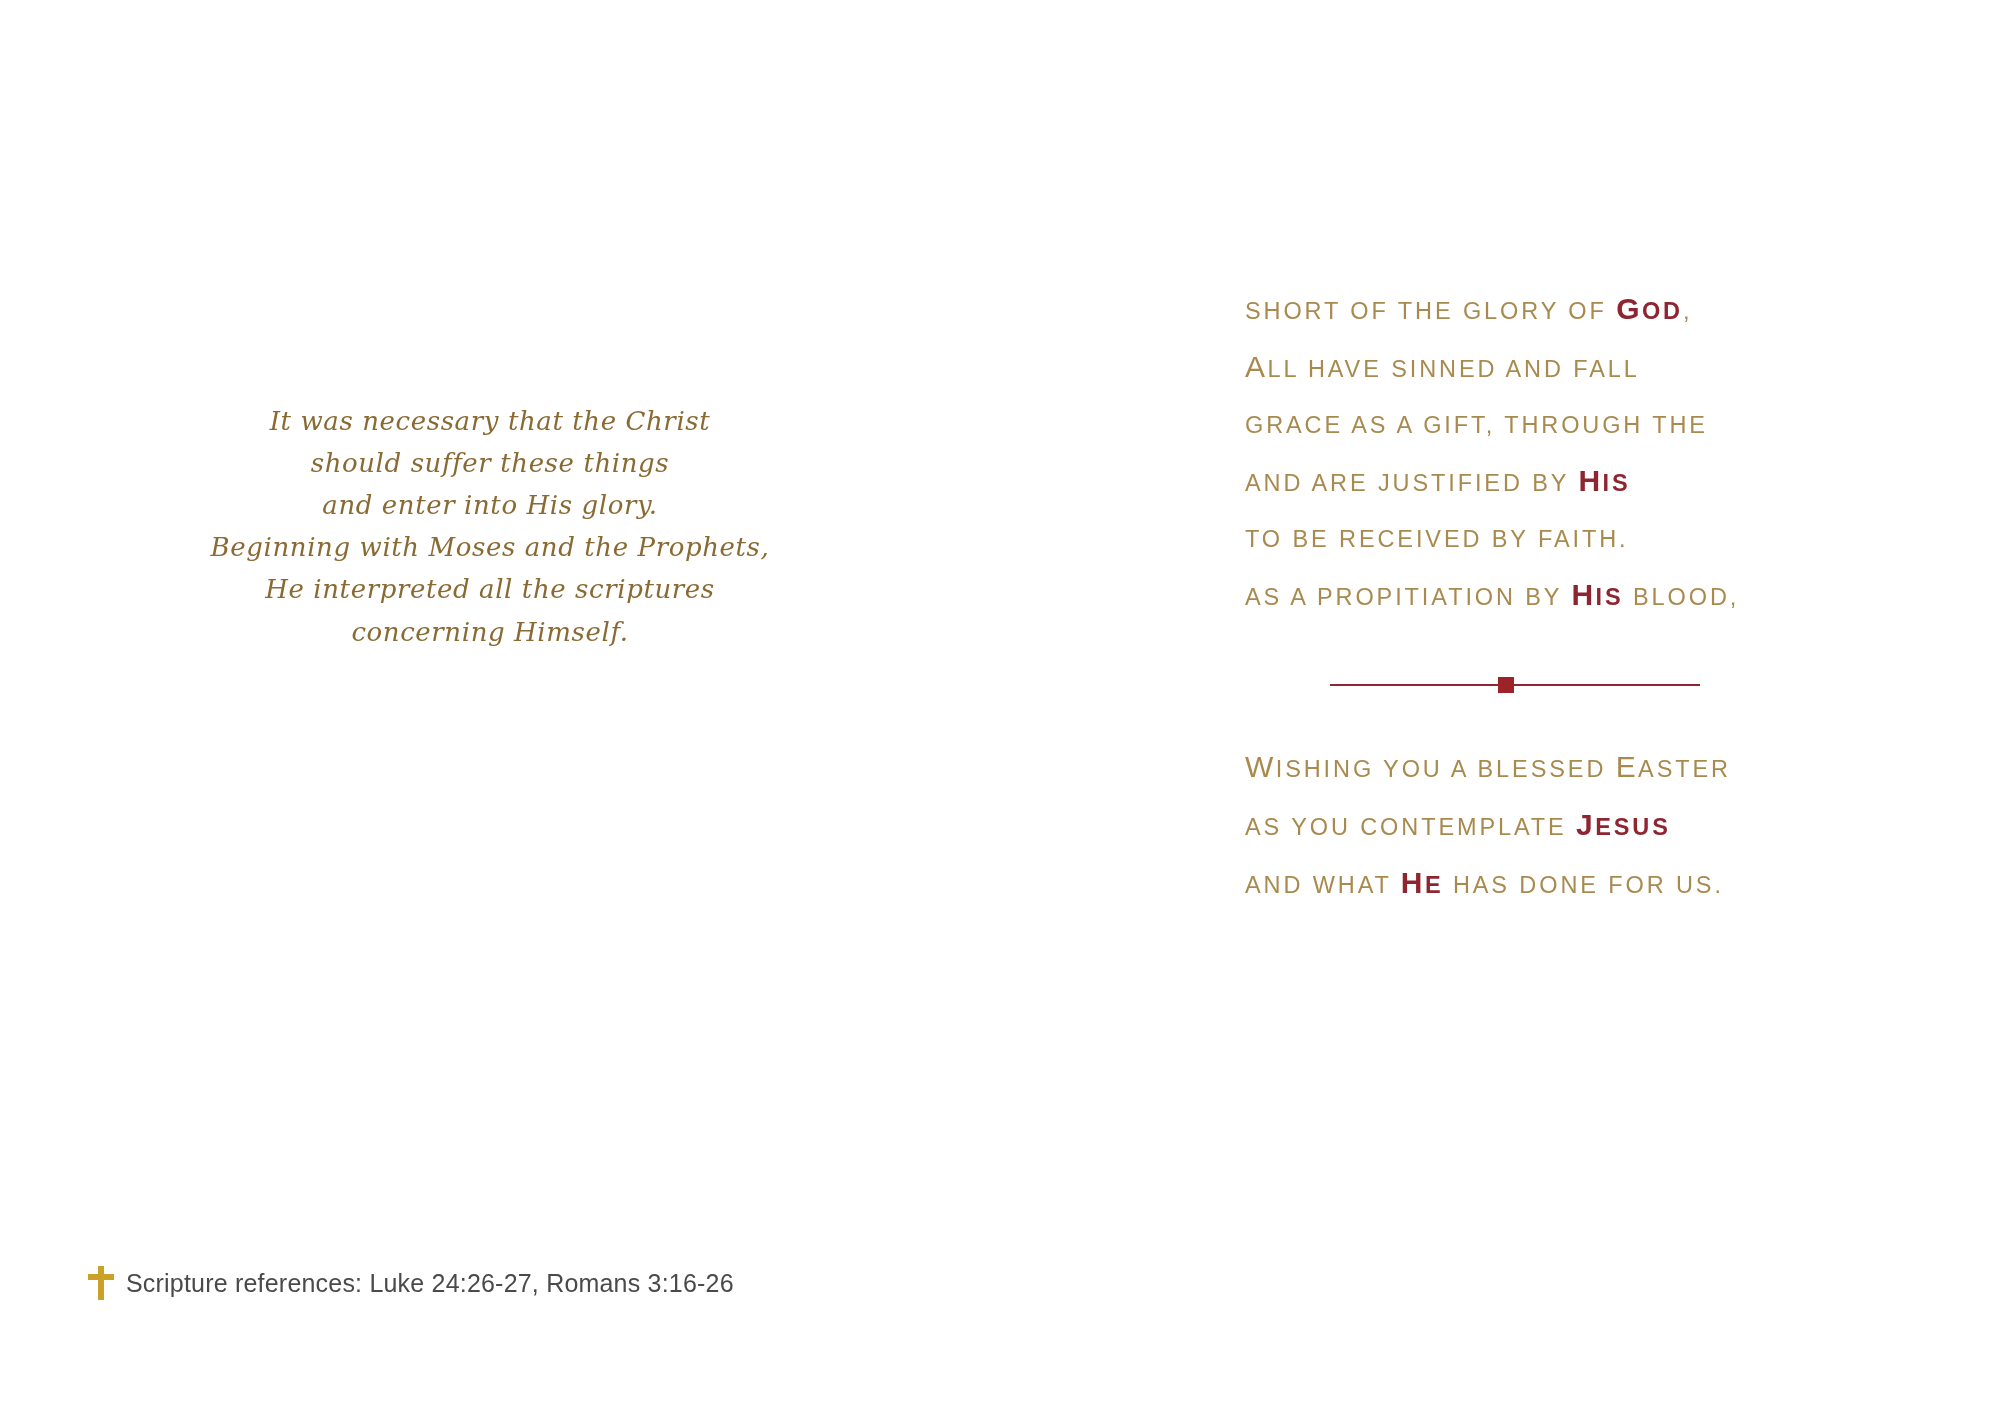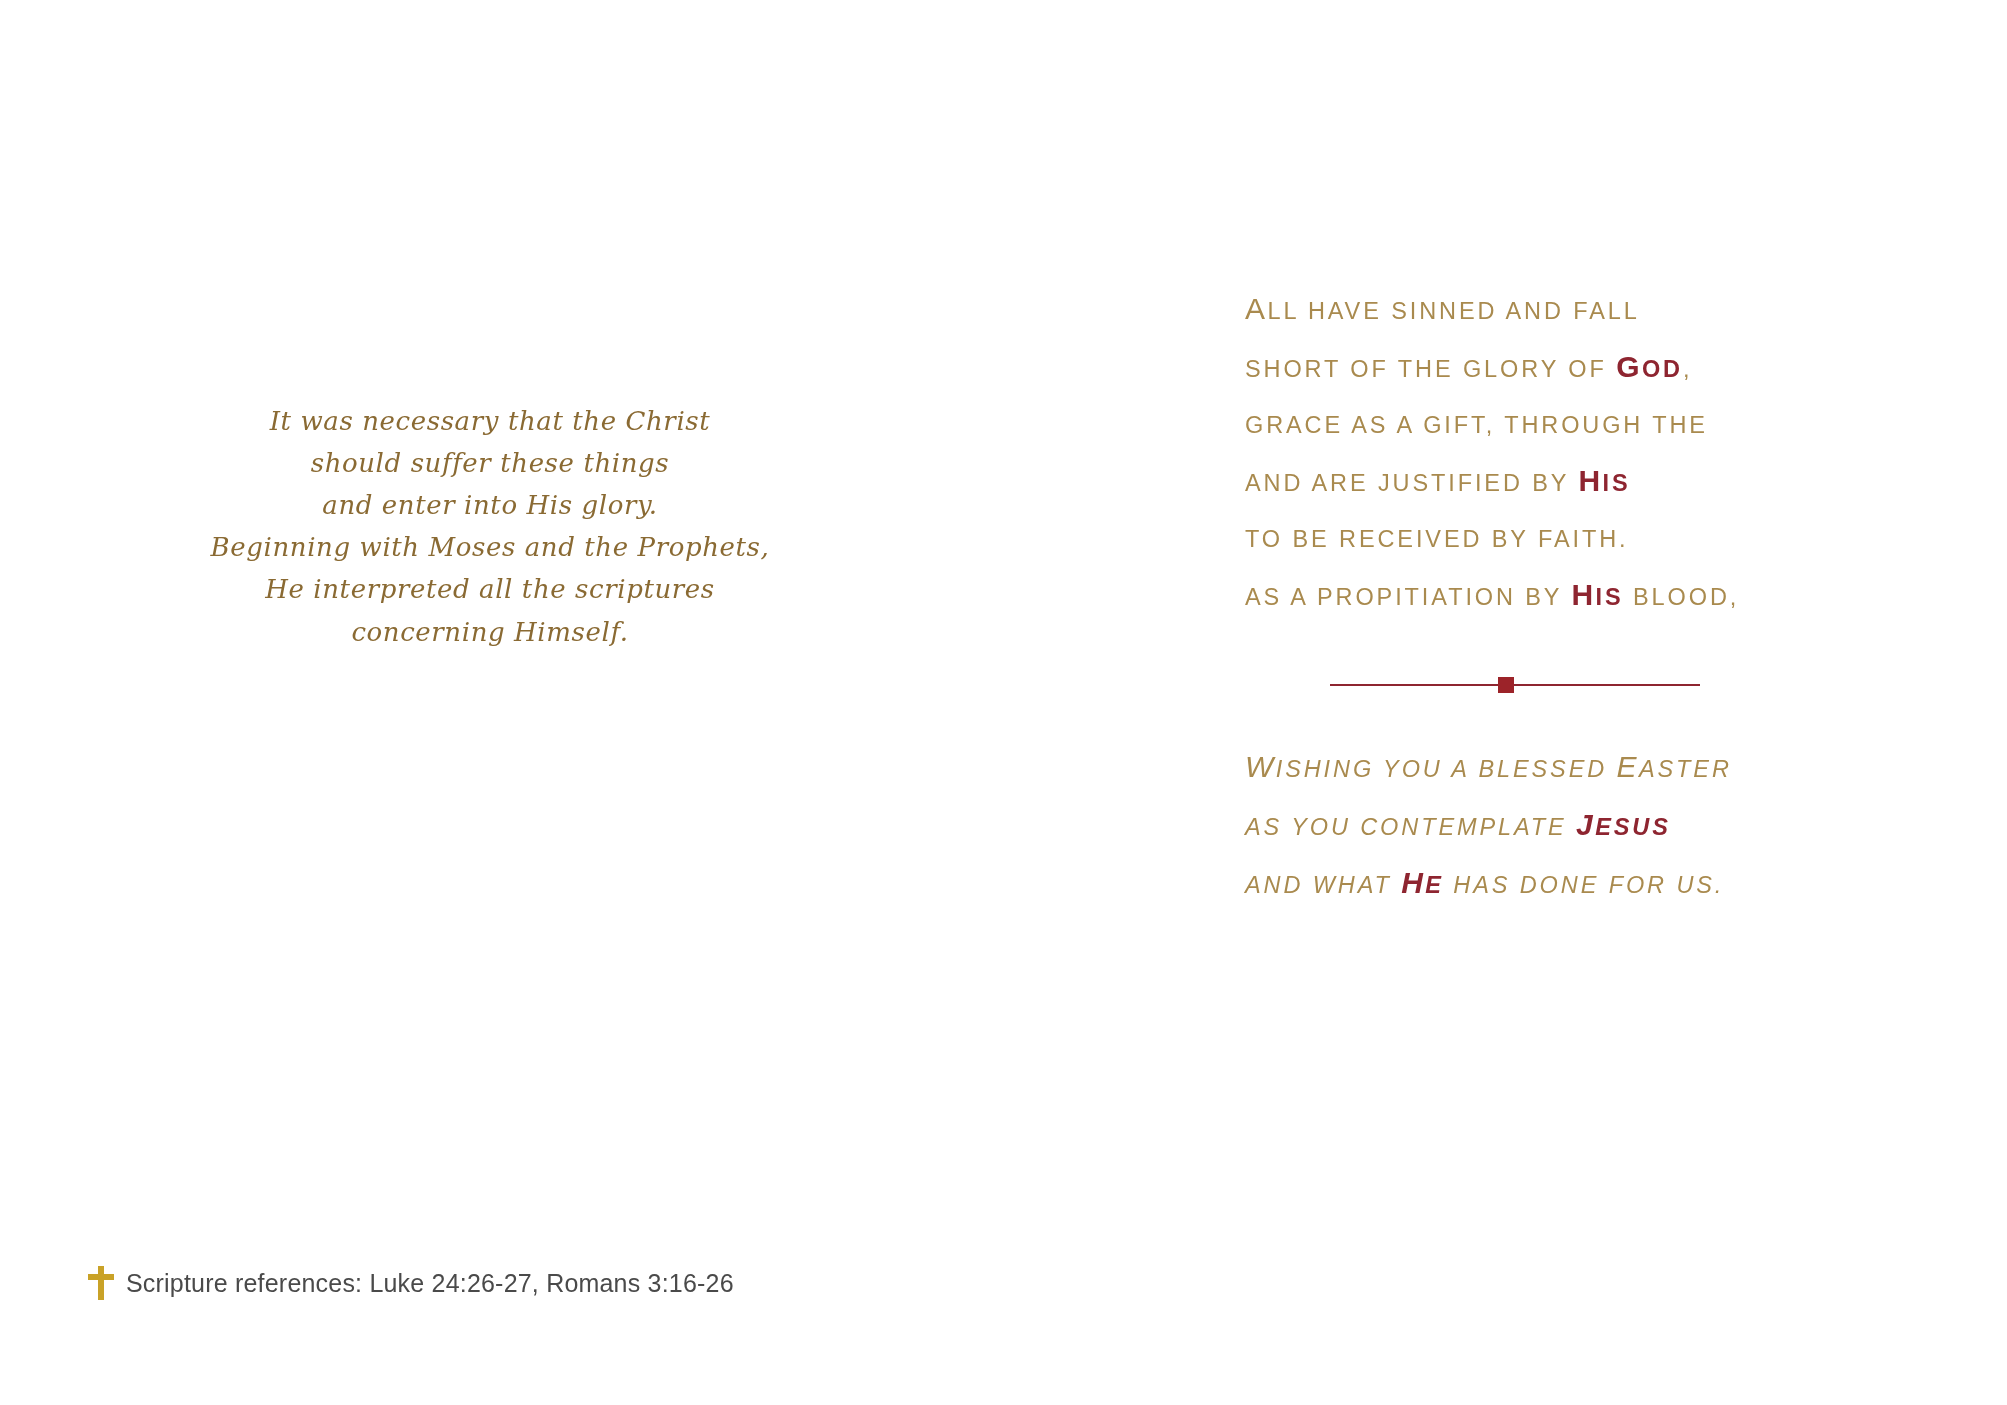--- a/index.html
+++ b/index.html
@@ -103,21 +103,20 @@
     position: absolute;
     top: 4px;
     left: 168px;
     width: 16px;
     height: 16px;
     background: #9c2329;
   }
 
   .closing-block {
     margin-top: 48px;
-    font-style: italic;
   }
 
   
   .footer {
     position: absolute;
     left: 88px;
     bottom: 105px;
     display: flex;
     align-items: center;
   }
@@ -145,22 +144,22 @@
     <div class="script-line">should suffer these things</div>
     <div class="script-line">and enter into His glory.</div>
     <div class="script-line">Beginning with Moses and the Prophets,</div>
     <div class="script-line">He interpreted all the scriptures</div>
     <div class="script-line">concerning Himself.</div>
   </div>
 
   <div class="right-panel">
 
     <div class="verse-block" id="verse-block">
+        <span class="verse-line"><span class="v-gold">short of the glory of </span><span class="v-red-cap">G</span><span class="v-red">od</span><span class="v-gold">,</span></span>
         <span class="verse-line"><span class="v-gold-cap">A</span><span class="v-gold">ll have sinned and fall</span></span>
-        <span class="verse-line"><span class="v-gold">short of the glory of </span><span class="v-red-cap">G</span><span class="v-red">od</span><span class="v-gold">,</span></span>
         <span class="verse-line"><span class="v-gold">grace as a gift, through the</span></span>
         <span class="verse-line"><span class="v-gold">and are justified by </span><span class="v-red-cap">H</span><span class="v-red">is</span></span>
         <span class="verse-line"><span class="v-gold">to be received by faith.</span></span>
         <span class="verse-line"><span class="v-gold">as a propitiation by </span><span class="v-red-cap">H</span><span class="v-red">is</span><span class="v-gold"> blood,</span></span>
       </div>
 
     <div class="divider">
       <div class="rule"></div>
       <div class="sq"></div>
     </div>

